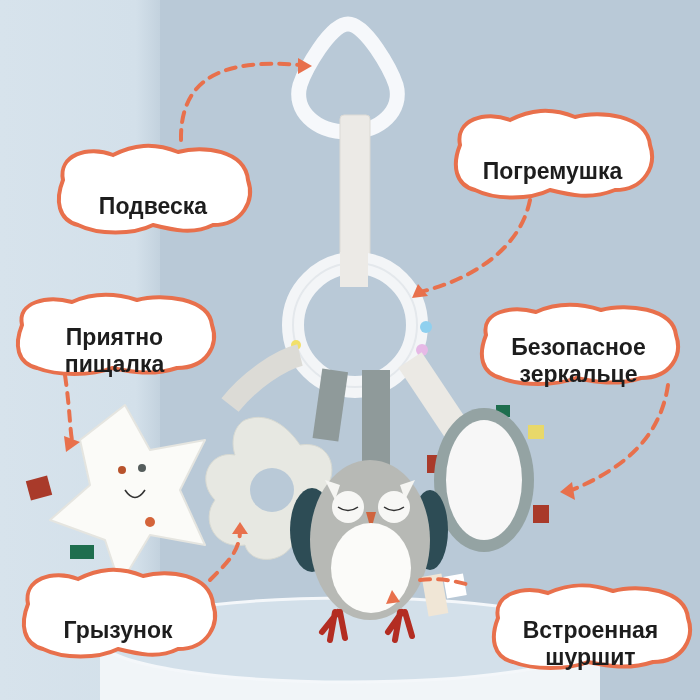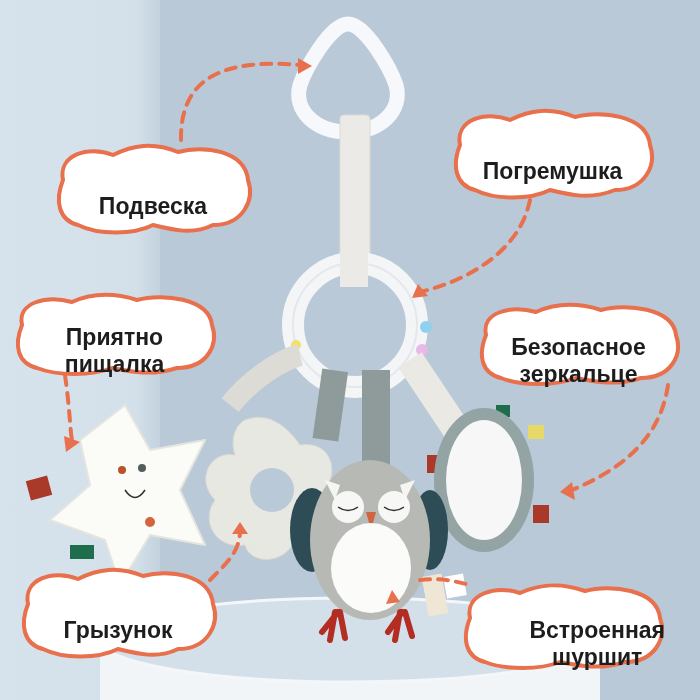--- a/index.html
+++ b/index.html
@@ -139,18 +139,18 @@
   <span><span>Безопасное</span><br><span>зеркальце</span></span>
 </div>
 
 <div class="callout" style="left:18px;top:564px;width:200px;height:95px;">
   <svg viewBox="0 0 200 95">
       <path d="M10 40 C5 15 35 5 60 15 C80 5 100 2 125 12 C150 5 192 10 195 40 C202 60 190 85 160 85 C140 95 120 90 100 85 C80 95 45 95 25 85 C5 80 2 60 10 40 Z" fill="#fff" stroke="#e8704c" stroke-width="4"></path>
     </svg>
   <span>Грызунок</span>
 </div>
 
-<div class="callout" style="left:460px;top:580px;width:205px;height:90px;justify-content:flex-end;">
+<div class="callout" style="left:488px;top:580px;width:205px;height:90px;">
   <svg viewBox="0 0 205 90">
       <path d="M10 38 C5 14 35 5 60 13 C80 4 100 2 125 11 C150 4 197 9 200 38 C207 58 195 82 165 82 C140 90 120 86 100 82 C80 90 45 90 25 82 C5 77 2 58 10 38 Z" fill="#fff" stroke="#e8704c" stroke-width="4"></path>
     </svg>
   <span><span>Встроенная</span><br><span>шуршит</span></span>
 </div>
 
 </body></html>

